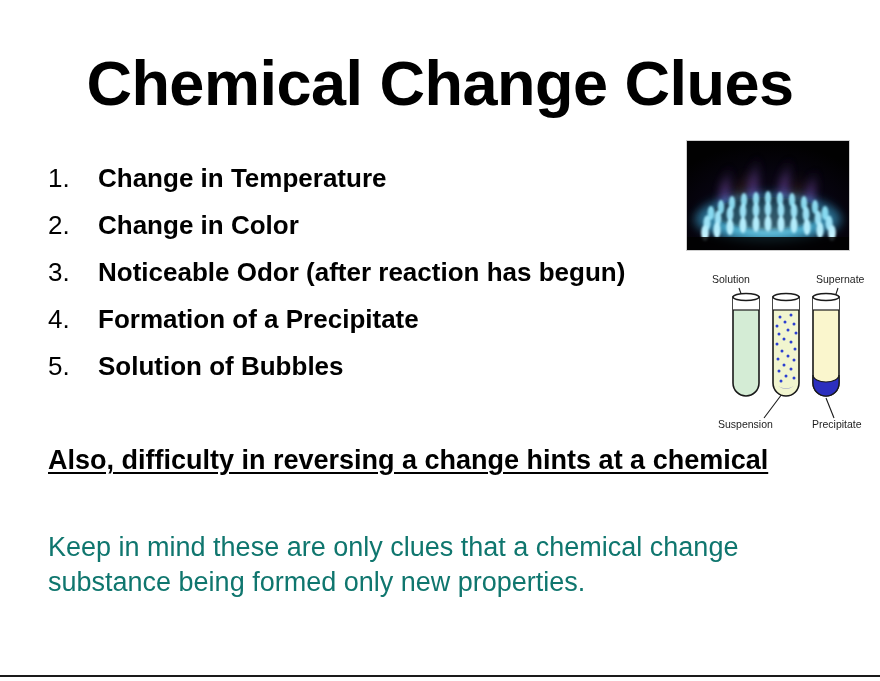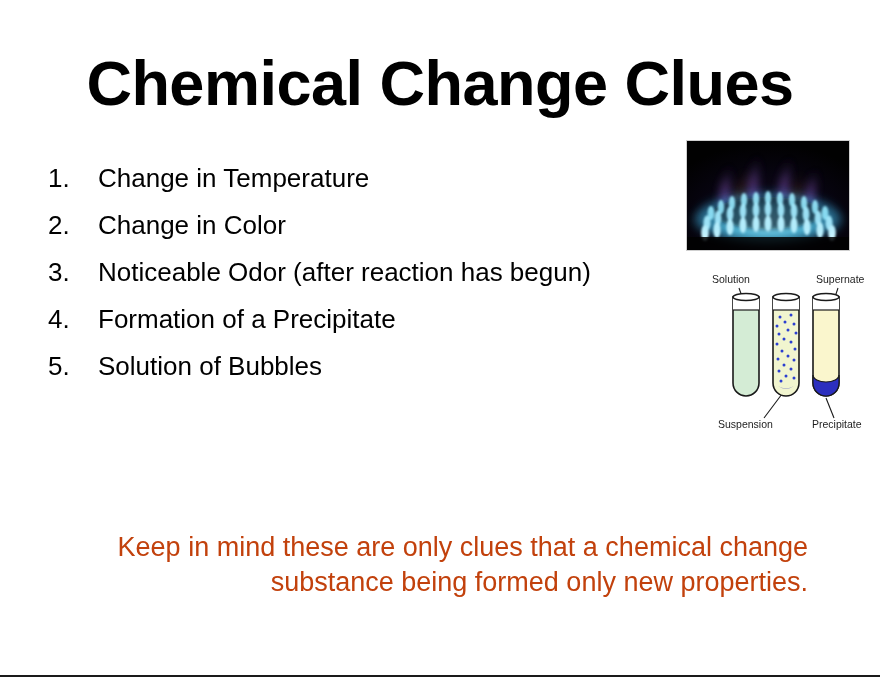--- a/index.html
+++ b/index.html
@@ -55,20 +55,21 @@
   }
   .clue-num {
     width: 50px;
     flex: 0 0 50px;
     font-size: 26px;
   }
   .clue-text {
     flex: 1 1 auto;
     font-size: 26px;
     white-space: nowrap;
+    font-weight: bold;
   }
 
   
   #emphasis-block {
     position: absolute;
     left: 48px;
     top: 443px;
     width: 745px;
     font-size: 27px;
     font-weight: bold;
@@ -82,22 +83,21 @@
   }
 
   
   #closing-paragraph {
     position: absolute;
     left: 48px;
     top: 530px;
     width: 760px;
     font-size: 27px;
     line-height: 35px;
-    color: #c2410c;
-    text-align: right;
+    color: #0f766e;
   }
 
   
   #bottom-rule {
     position: absolute;
     left: 0;
     top: 675px;
     width: 880px;
     height: 2px;
     background: #1a1a1a;
@@ -162,20 +162,21 @@
     </div>
 
     <div class="clue-row">
       <span class="clue-num">5.</span>
       <span class="clue-text">Solution of Bubbles</span>
     </div>
 
   </div>
 
   <div id="emphasis-block">
+    <div><span class="u">Also, difficulty in reversing a change hints at a chemical</span></div>
   </div>
 
   <div id="closing-paragraph">
     <div>Keep in mind these are only clues that a chemical change</div>
     <div>substance being formed only new properties.</div>
   </div>
 
   <div id="flame-photo">
     <svg width="162" height="109" viewBox="0 0 162 109" xmlns="http://www.w3.org/2000/svg">
       <defs>

